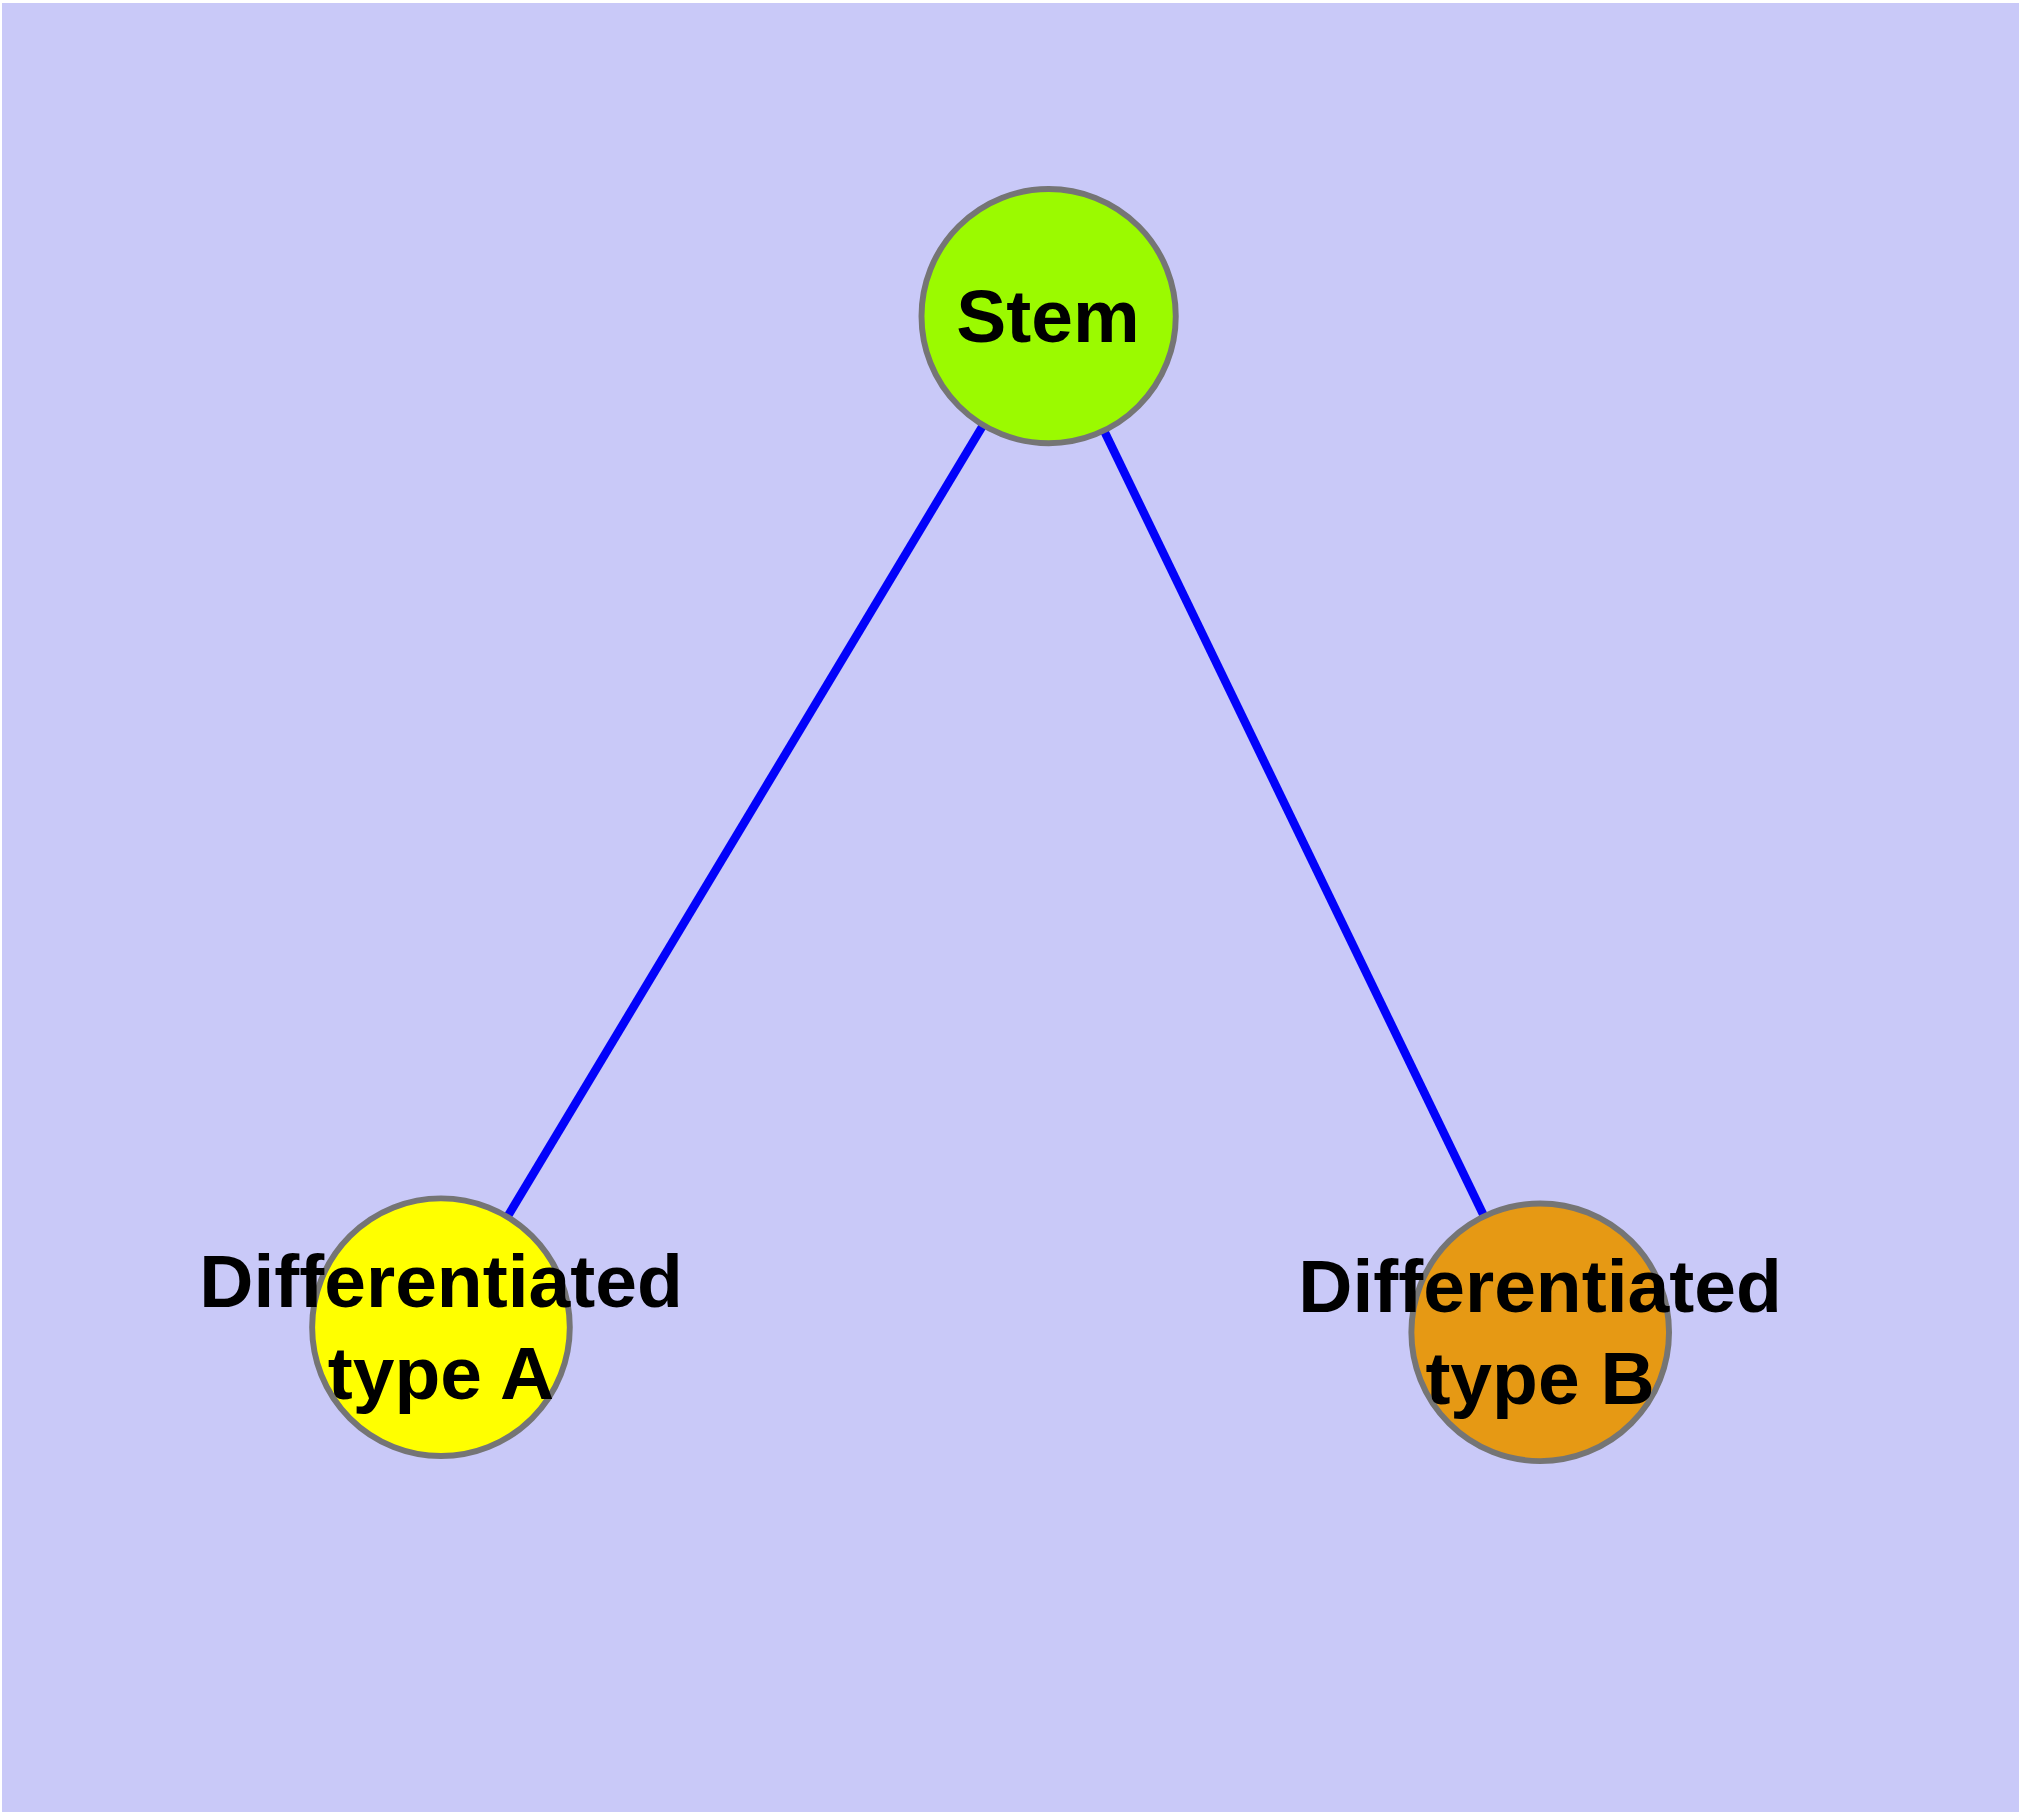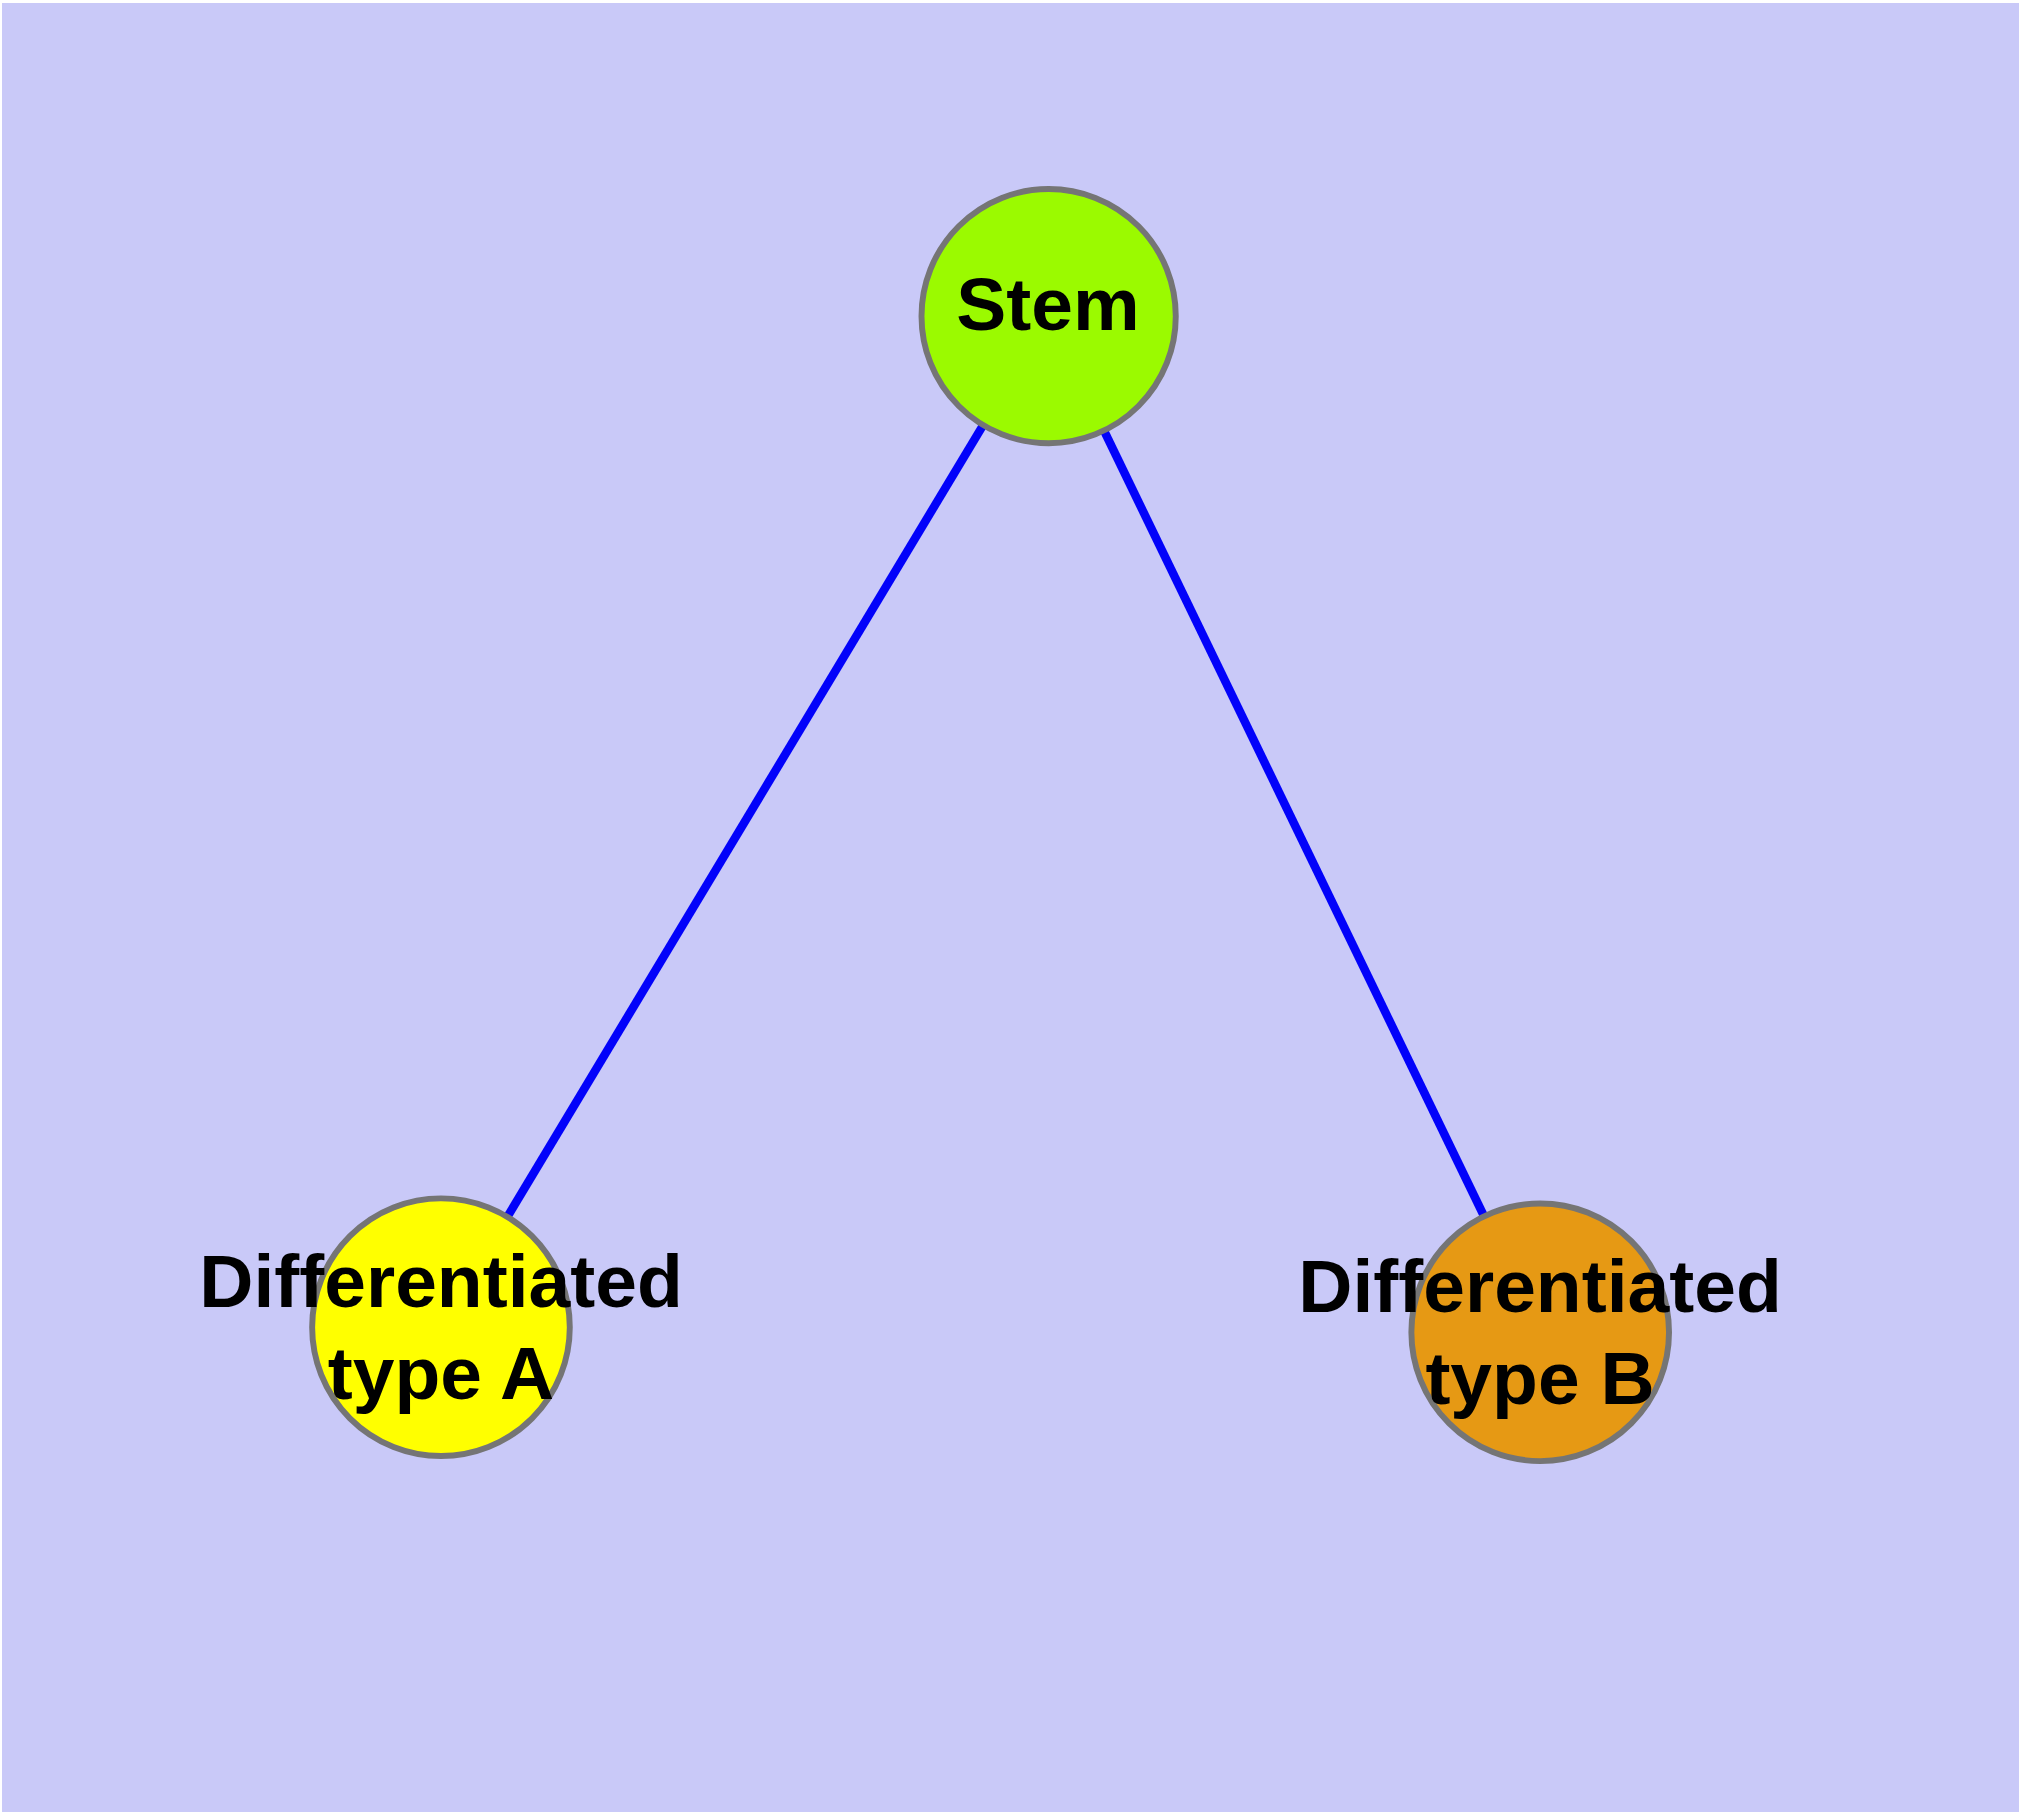--- a/index.html
+++ b/index.html
@@ -57,20 +57,20 @@
 
   <line x1="1237" y1="373" x2="1817" y2="1572" stroke="#0202FA"></line>
 
   <circle cx="1237" cy="373" r="150" fill="#9BFA00" stroke="#757575"></circle>
 
   <circle cx="520" cy="1566" r="152" fill="#FFFF00" stroke="#757575"></circle>
 
   <circle cx="1817" cy="1572" r="152" fill="#E69914" stroke="#757575"></circle>
 </svg>
 
-<div class="node-label" style="left: 1048px; top: 304px;">Stem</div>
+<div class="node-label" style="left: 1048px; top: 316px;">Stem</div>
 
 <div class="node-label" style="left: 441px; top: 1327px;">Differentiated
 type A</div>
 
 <div class="node-label" style="left: 1540px; top: 1332px;">Differentiated
 type B</div>
 
 
 </body></html>

